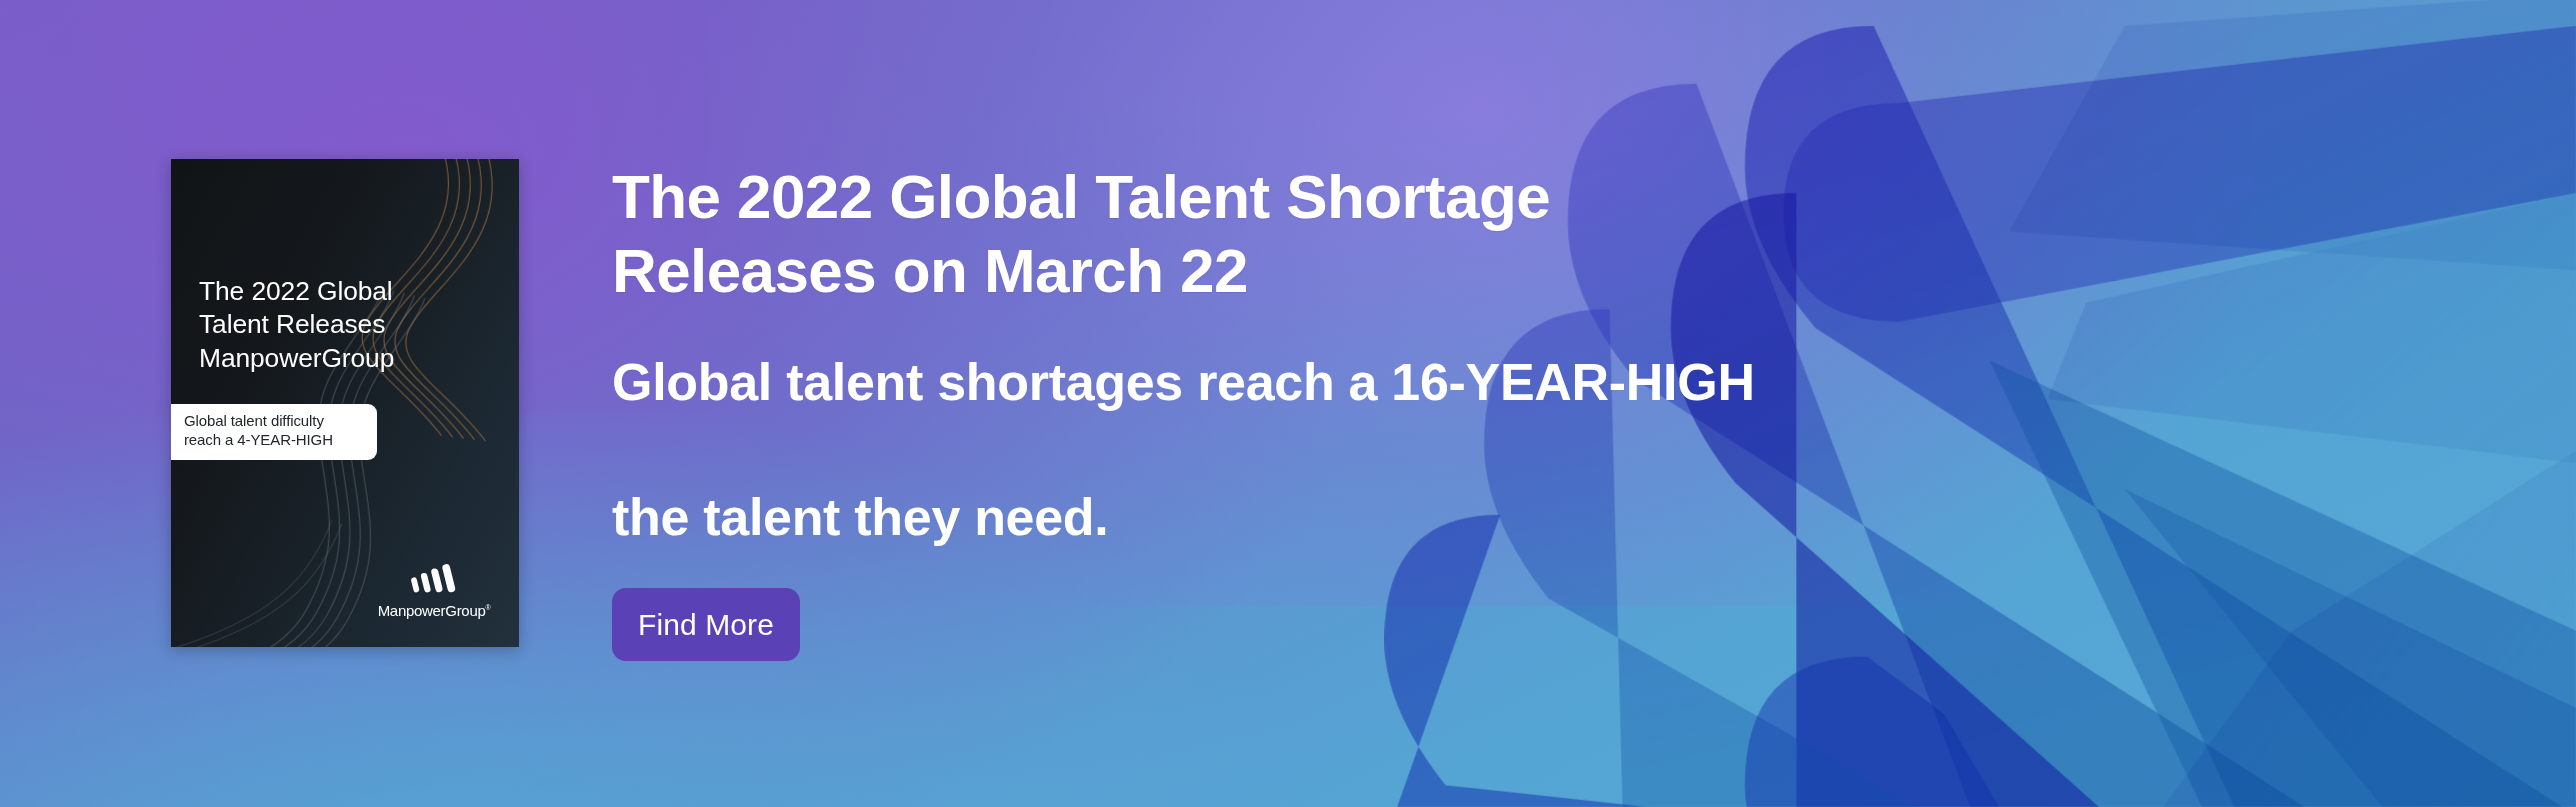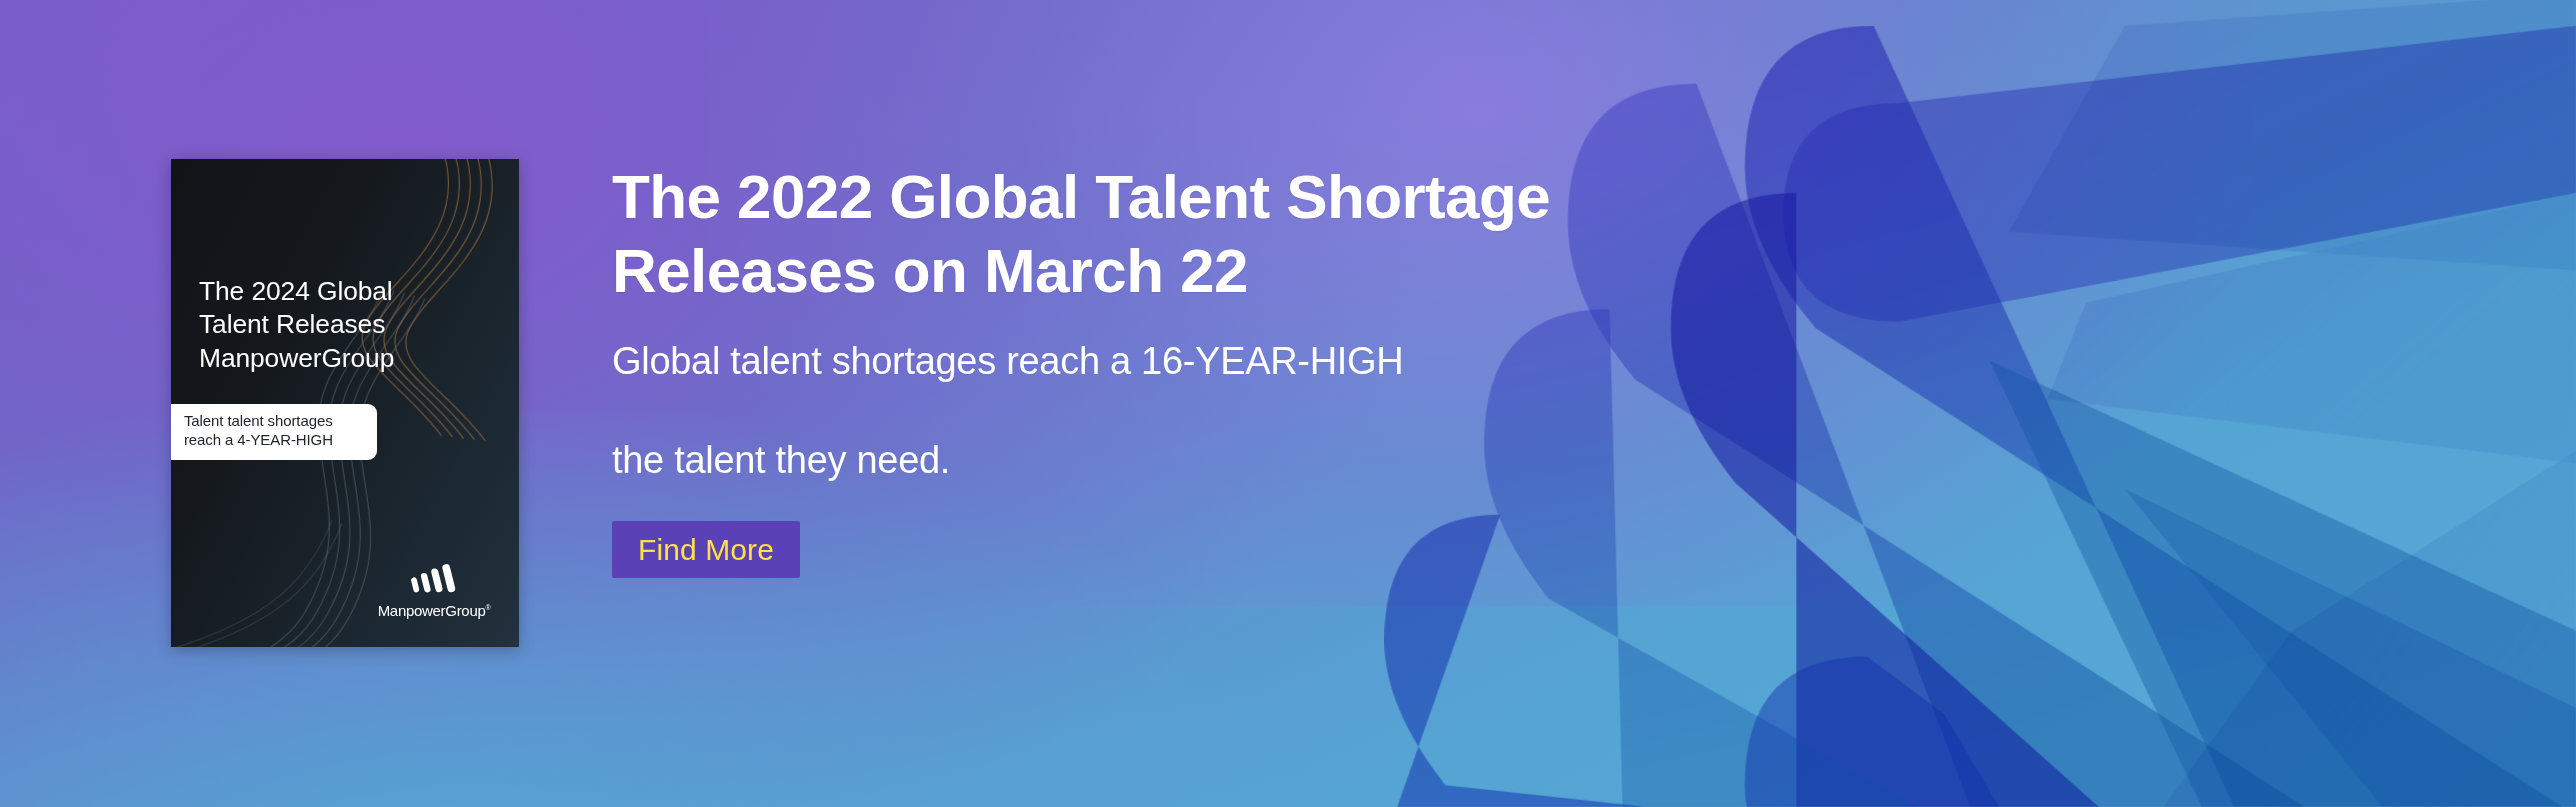--- a/index.html
+++ b/index.html
@@ -116,36 +116,36 @@
     color:#ffffff;
     font-size:62px;
     line-height:1.20;
     font-weight:700;
     letter-spacing:-0.6px;
     font-stretch:condensed;
     text-shadow:0 0.6px 1.3px rgba(40,40,90,.12);
     margin-top:8px;
   }
   .subcopy{
-    margin-top:28px;
+    margin-top:40px;
     color:#ffffff;
-    font-size:38px;
+    font-size:52px;
     line-height:1.30;
-    font-weight:400;
+    font-weight:700;
     letter-spacing:-0.3px;
   }
   .cta{
     display:inline-block;
     margin-top:36px;
     background:#5a41b5;
-    color:#fde047;
+    color:#ffffff;
     border:none;
-    border-radius:2px;
+    border-radius:14px;
     padding:0 26px;
-    height:57px;
+    height:73px;
     line-height:57px;
     font-family:"Liberation Sans", sans-serif;
     font-size:30px;
     font-weight:400;
     letter-spacing:0.1px;
     cursor:pointer;
     white-space:nowrap;
   }
 </style>
 </head>
@@ -236,27 +236,27 @@
           </g>
           <g stroke="#6f7c86" opacity=".40">
             <path d="M 250 560 C 215 650 160 700 60 740 C 20 756 -10 764 -20 768"></path>
             <path d="M 265 566 C 230 656 175 706 75 746 C 35 762 5 770 -5 774"></path>
           </g>
         </g>
       </svg>
     </div>
 
     <div class="book-title">
-      <div>The 2024 Global</div>
+      <div>The 2022 Global</div>
       <div>Talent Releases</div>
       <div>ManpowerGroup</div>
     </div>
 
     <div class="book-badge">
-      <div>Talent talent shortages</div>
+      <div>Global talent difficulty</div>
       <div>reach a 4-YEAR-HIGH</div>
     </div>
 
     <div class="book-logo">
       <svg class="mark" viewBox="0 0 72 48" xmlns="http://www.w3.org/2000/svg">
         <g fill="#ffffff">
           <rect x="2" y="22" width="9" height="24" rx="4.5" transform="rotate(-14 6.5 34)"></rect>
           <rect x="18" y="15" width="10" height="31" rx="5" transform="rotate(-14 23 30)"></rect>
           <rect x="35" y="8" width="11" height="38" rx="5.5" transform="rotate(-14 40 27)"></rect>
           <rect x="53" y="1" width="12" height="45" rx="6" transform="rotate(-14 59 23)"></rect>

